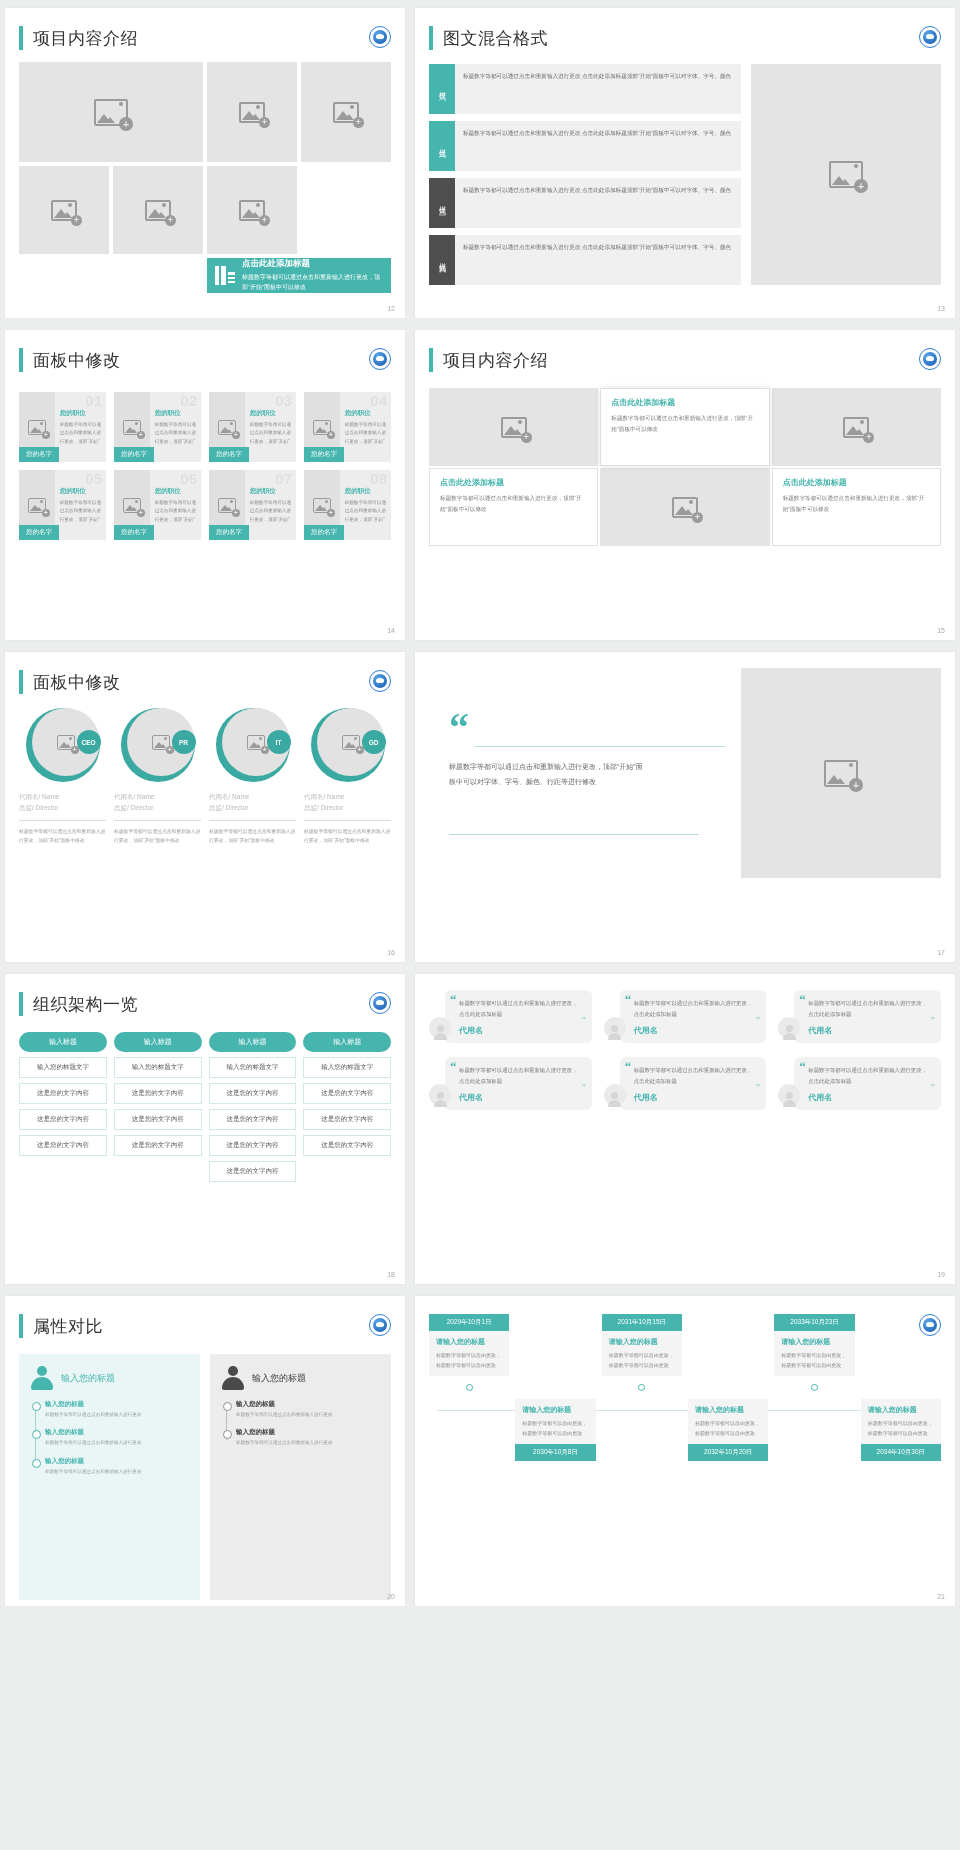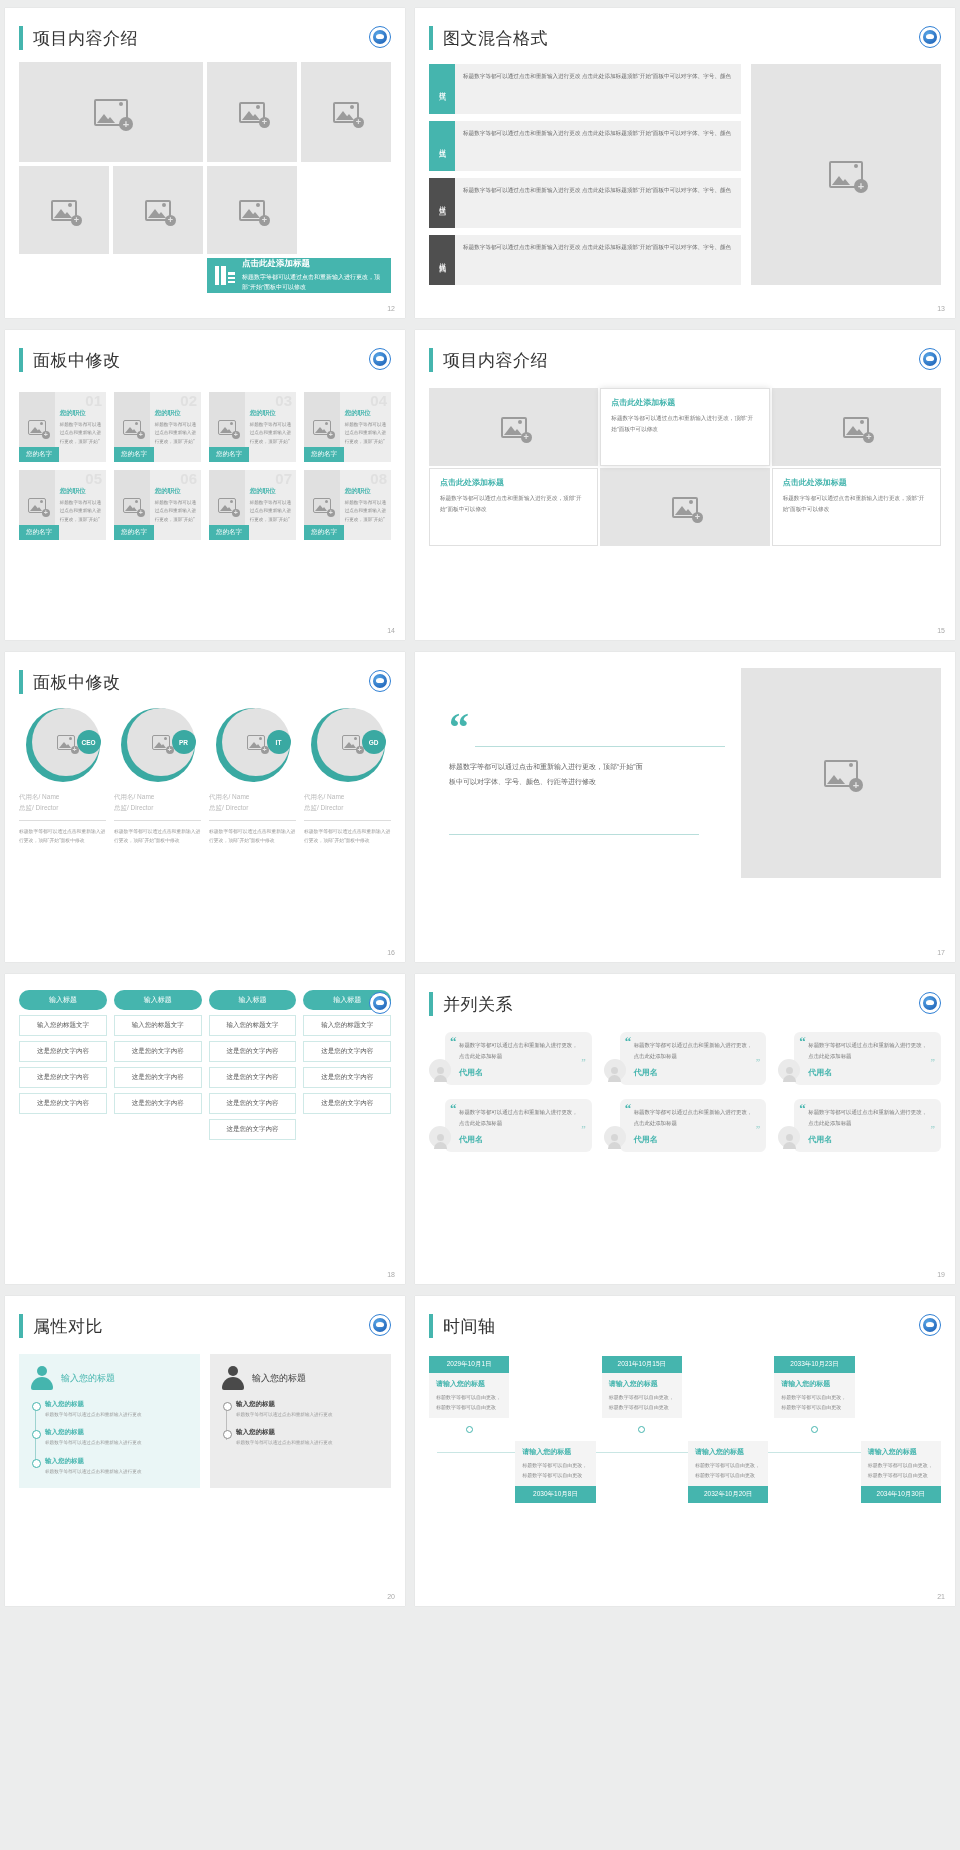--- a/index.html
+++ b/index.html
@@ -162,21 +162,21 @@
   .bub .bd { font-size: 5.4px; color: #7a7a7a; line-height: 1.95; }
   .bub .bn { font-size: 8px; color: #45b5ae; font-weight: bold; margin-top: 6px; }
   .bub .bav { position: absolute; left: 0; bottom: 4px; width: 22px; height: 22px; border-radius: 50%;
      background: #eaeaea; display:flex; align-items:center; justify-content:center; }
   .bub .bav .h { width: 7px; height: 7px; border-radius: 50%; background: #d6d6d6; position: relative; }
   .bub .bav .h:after { content:""; position:absolute; left:-3px; top:8px; width:13px; height:7px;
      border-radius: 7px 7px 0 0; background:#d6d6d6; }
 
   
   .s20 { display: flex; gap: 10px; margin-top: 16px; }
-  .s20p { flex: 1 1 0; height: 134px; position: relative; padding: 12px 12px; }
+  .s20p { flex: 1 1 0; height: 246px; position: relative; padding: 12px 12px; }
   .s20p.a { background: #eaf6f6; }
   .s20p.b { background: #ececec; }
   .s20head { display: flex; align-items: center; gap: 8px; margin-bottom: 10px; }
   .s20ic { width: 22px; height: 24px; position: relative; }
   .s20ic .hd { position:absolute; left:6px; top:0; width:10px; height:10px; border-radius:50%; }
   .s20ic .bd2 { position:absolute; left:0; top:11px; width:22px; height:13px; border-radius: 11px 11px 2px 2px; }
   .s20ic.teal .hd, .s20ic.teal .bd2 { background:#45b5ae; }
   .s20ic.dark .hd, .s20ic.dark .bd2 { background:#4a4a4a; }
   .s20ht { font-size: 9px; }
   .s20ht.teal { color: #45b5ae; }
@@ -647,20 +647,24 @@
         <div class="s17quote">“</div>
         <div class="s17line"></div>
         <div class="s17txt">标题数字等都可以通过点击和重新输入进行更改，顶部“开始”面板中可以对字体、字号、颜色、行距等进行修改</div>
         <div class="s17line2"></div>
       </div>
     </div>
     <div class="pnum">17</div>
   </div>
 
   <div class="slide">
+    <div class="shead">
+      <div class="bar"></div>
+      <div class="stitle">组织架构一览</div>
+    </div>
     <div class="logo">
         <i></i>
       </div>
     <div class="body">
       <div class="s18wrap">
         <div>
           <div class="s18hd">输入标题</div>
           <div class="s18cell">输入您的标题文字</div>
           <div class="s18cell">这是您的文字内容</div>
           <div class="s18cell">这是您的文字内容</div>
@@ -687,24 +691,20 @@
           <div class="s18cell">这是您的文字内容</div>
           <div class="s18cell">这是您的文字内容</div>
           <div class="s18cell">这是您的文字内容</div>
         </div>
       </div>
     </div>
     <div class="pnum">18</div>
   </div>
 
   <div class="slide r">
-    <div class="shead">
-      <div class="bar"></div>
-      <div class="stitle">并列关系</div>
-    </div>
     <div class="logo">
         <i></i>
       </div>
     <div class="body">
       <div class="s19grid">
         <div class="bub">
           <div class="bbox">
             <div class="qo">“</div>
             <div class="bd">标题数字等都可以通过点击和重新输入进行更改，点击此处添加标题</div>
             <div class="qc">”</div>
@@ -825,24 +825,20 @@
               <div class="s20id">标题数字等都可以通过点击和重新输入进行更改</div>
             </div>
           </div>
         </div>
       </div>
     </div>
     <div class="pnum">20</div>
   </div>
 
   <div class="slide r">
-    <div class="shead">
-      <div class="bar"></div>
-      <div class="stitle">时间轴</div>
-    </div>
     <div class="logo">
         <i></i>
       </div>
     <div class="body">
       <div class="s21">
         <div class="s21axis"></div>
         <div class="s21cols">
           <div class="s21col">
             <div class="s21date">2029年10月1日</div>
             <div class="s21card">

